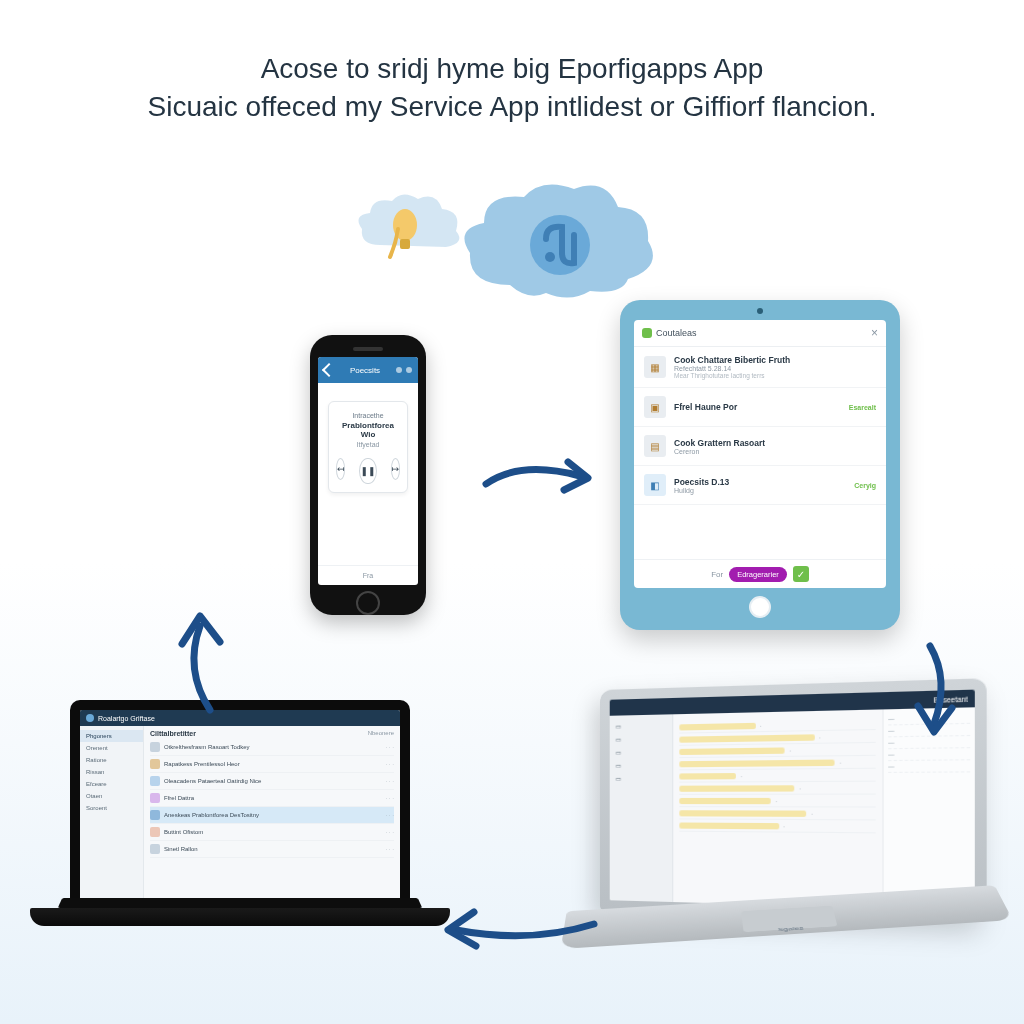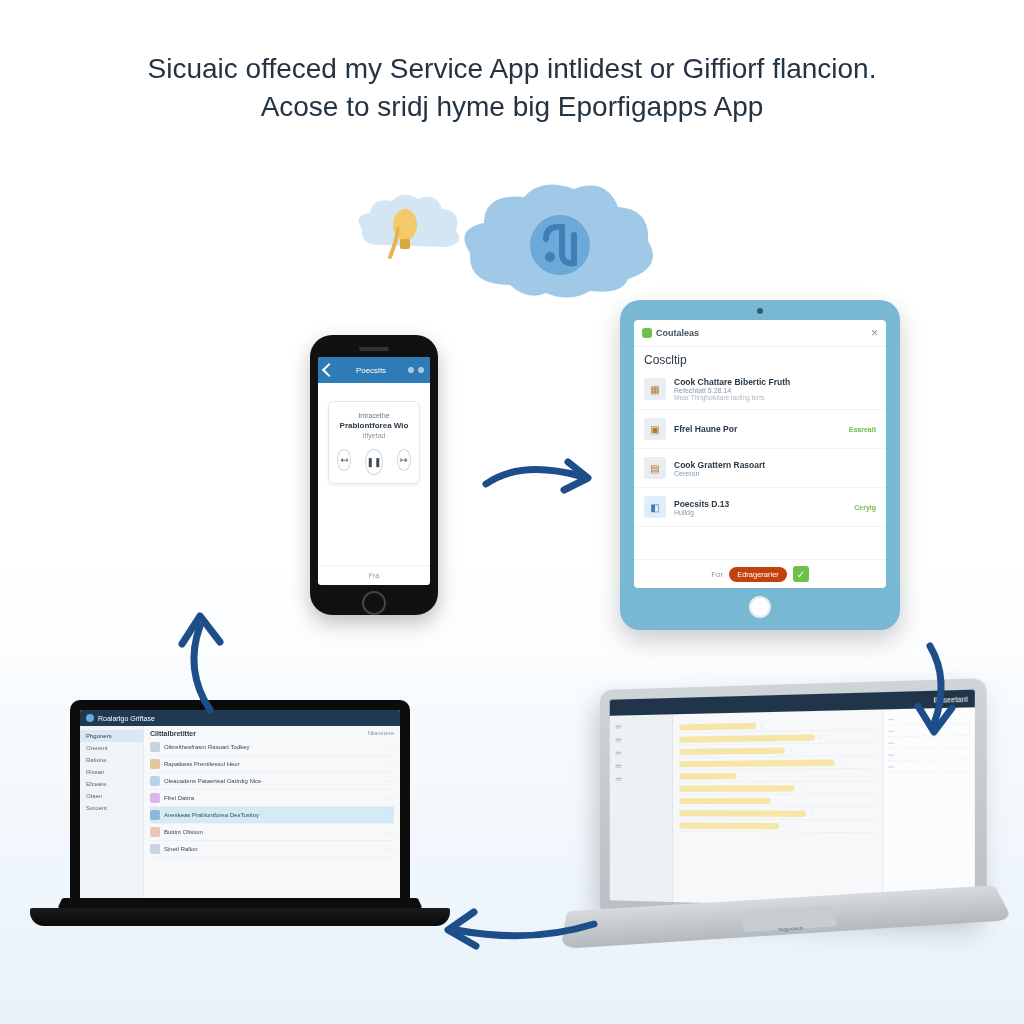--- a/index.html
+++ b/index.html
@@ -27,21 +27,21 @@
     position: absolute; left: 0; top: 10px; width: 120px; height: 80px;
   }
   .cloud-small svg { width: 100%; height: 100%; }
   .cloud-big {
     position: absolute; left: 100px; top: 0; width: 210px; height: 140px;
   }
   .cloud-big svg { width: 100%; height: 100%; }
 
   
   .phone {
-    position: absolute; left: 310px; top: 335px; width: 128px; height: 280px;
+    position: absolute; left: 310px; top: 335px; width: 116px; height: 280px;
     background: #111; border-radius: 22px; padding: 8px 8px 10px 8px;
     box-shadow: 0 8px 20px rgba(0,0,0,.25);
   }
   .phone .speaker { width: 30px; height: 4px; background: #333; border-radius: 2px; margin: 4px auto 6px auto; }
   .phone .screen { background: #fff; width: 100%; height: 228px; border-radius: 3px; overflow: hidden; display: flex; flex-direction: column; }
   .phone .home { width: 24px; height: 24px; border: 2px solid #444; border-radius: 50%; margin: 6px auto 0 auto; }
   .phone .topbar { background: #2f7bb5; color: #fff; height: 26px; display: flex; align-items: center; justify-content: space-between; padding: 0 6px; font-size: 8px; }
   .phone .topbar .back { width: 10px; height: 10px; border-left: 2px solid #fff; border-bottom: 2px solid #fff; transform: rotate(45deg); }
   .phone .topbar .dots { display: flex; gap: 4px; }
   .phone .topbar .dots span { width: 6px; height: 6px; background: rgba(255,255,255,.6); border-radius: 50%; }
@@ -61,35 +61,35 @@
   
   .tablet {
     position: absolute; left: 620px; top: 300px; width: 280px; height: 330px;
     background: #79b8d3; border-radius: 20px; padding: 14px 14px 14px 14px;
     box-shadow: 0 10px 24px rgba(0,0,0,.2);
   }
   .tablet .cam { width: 6px; height: 6px; background: #2a5f77; border-radius: 50%; margin: -6px auto 6px auto; }
   .tablet .screen { background: #fff; width: 100%; height: 268px; border-radius: 4px; overflow: hidden; display: flex; flex-direction: column; }
   .tablet .home { width: 22px; height: 22px; background: #fff; border-radius: 50%; margin: 8px auto 0 auto; border: 2px solid #e6eef3; }
   .tablet .hdr { display: flex; align-items: center; justify-content: space-between; padding: 6px 8px; border-bottom: 1px solid #eceff2; font-size: 9px; color: #44525e; }
-  .tablet .hdr .brand { display:flex; align-items:center; gap:4px; font-weight:700; }
+  .tablet .hdr .brand { display:flex; align-items:center; gap:4px; font-weight:400; }
   .tablet .hdr .brand .logo { width:10px;height:10px;background:#6fbf4b;border-radius:3px; }
   .tablet .hdr .x { color:#8a97a3; font-size:12px; }
   .tablet .title { font-size: 12px; color: #2a3946; padding: 6px 10px 2px 10px; font-weight: 500; }
   .tablet .list { flex:1; overflow:hidden; }
   .tablet .row { display:flex; align-items:center; padding:8px 10px; border-bottom:1px solid #f1f3f5; gap:8px; }
   .tablet .row .thumb { width:22px;height:22px;background:#e9edf1;border-radius:3px;flex:0 0 auto; display:flex;align-items:center;justify-content:center;font-size:10px;color:#b07b2e; }
   .tablet .row .txt { flex:1; }
   .tablet .row .txt .a { font-size:8.5px; color:#2a3946; font-weight:600; }
   .tablet .row .txt .b { font-size:7px; color:#8d99a4; }
   .tablet .row .txt .c { font-size:6.5px; color:#b0b9c1; }
   .tablet .row .tag { font-size:7px; color:#6fbf4b; font-weight:600; }
   .tablet .foot { display:flex; align-items:center; justify-content:center; gap:6px; padding:6px; border-top:1px solid #eef1f4; }
   .tablet .foot .lbl { font-size:8px; color:#8a97a3; }
-  .tablet .foot .pill { background:#c2410c; color:#fff; font-size:7.5px; padding:3px 8px; border-radius:10px; }
+  .tablet .foot .pill { background:#a21caf; color:#fff; font-size:7.5px; padding:3px 8px; border-radius:10px; }
   .tablet .foot .chk { width:16px;height:16px;background:#6fbf4b;border-radius:3px;display:flex;align-items:center;justify-content:center;color:#fff;font-size:10px; }
 
   
   .laptop1 { position:absolute; left:30px; top:700px; width:420px; height:280px; }
   .laptop1 .lid { position:absolute; left:40px; top:0; width:340px; height:210px; background:#0c0c0c; border-radius:10px 10px 4px 4px; padding:10px; }
   .laptop1 .scr { width:100%; height:100%; background:#f6f8fa; border-radius:2px; overflow:hidden; display:flex; flex-direction:column; }
   .laptop1 .base { position:absolute; left:0; top:208px; width:420px; height:18px; background:linear-gradient(#1a1a1a,#0a0a0a); border-radius:2px 2px 14px 14px; }
   .laptop1 .kb { position:absolute; left:30px; top:196px; width:360px; height:14px; background:#0d0d0d; transform:perspective(400px) rotateX(45deg); border-radius:2px; }
   .laptop1 .top { background:#1f3a52; color:#fff; height:16px; display:flex; align-items:center; padding:0 6px; font-size:7px; gap:4px; }
   .laptop1 .top .logo { width:8px;height:8px;background:#6aa9d8;border-radius:50%; }
@@ -138,22 +138,22 @@
   .laptop2 .panel .pl { font-size:5.5px; color:#8a97a3; margin:2px 0; border-bottom:1px dashed #eef1f4; padding-bottom:2px; }
 
   
   .arrow { position:absolute; }
   .arrow svg { overflow:visible; }
 </style>
 </head>
 <body>
 
 <div class="headline">
+  <div>Acose to sridj hyme big Eporfigapps App</div>
   <div>Sicuaic offeced my Service App intlidest or Giffiorf flancion.</div>
-  <div>Acose to sridj hyme big Eporfigapps App</div>
 </div>
 
 <div class="stage">
 
   <div class="clouds">
     <div class="cloud-small">
       <svg viewBox="0 0 120 80">
         <path d="M30 60 Q10 60 12 44 Q2 30 20 28 Q22 12 42 16 Q52 4 68 14 Q86 6 92 24 Q112 26 106 46 Q116 58 96 62 Z" fill="#cfe3f2" opacity="0.9"></path>
         <ellipse cx="55" cy="40" rx="12" ry="16" fill="#f4c96a"></ellipse>
         <rect x="50" y="54" width="10" height="10" rx="2" fill="#d7a93c"></rect>
@@ -199,21 +199,20 @@
   <div class="tablet">
     <div class="cam"></div>
     <div class="screen">
       <div class="hdr">
         <div class="brand">
           <div class="logo"></div>
           <span>Coutaleas</span>
         </div>
         <span class="x">×</span>
       </div>
-      <div class="title">Coscltip</div>
       <div class="list">
         <div class="row">
           <div class="thumb">▦</div>
           <div class="txt">
             <div class="a">Cook Chattare Bibertic Fruth</div>
             <div class="b">Refechtatt 5.28.14</div>
             <div class="c">Mear Thrighotutare lacting terrs</div>
           </div>
           <div class="tag"></div>
         </div>

